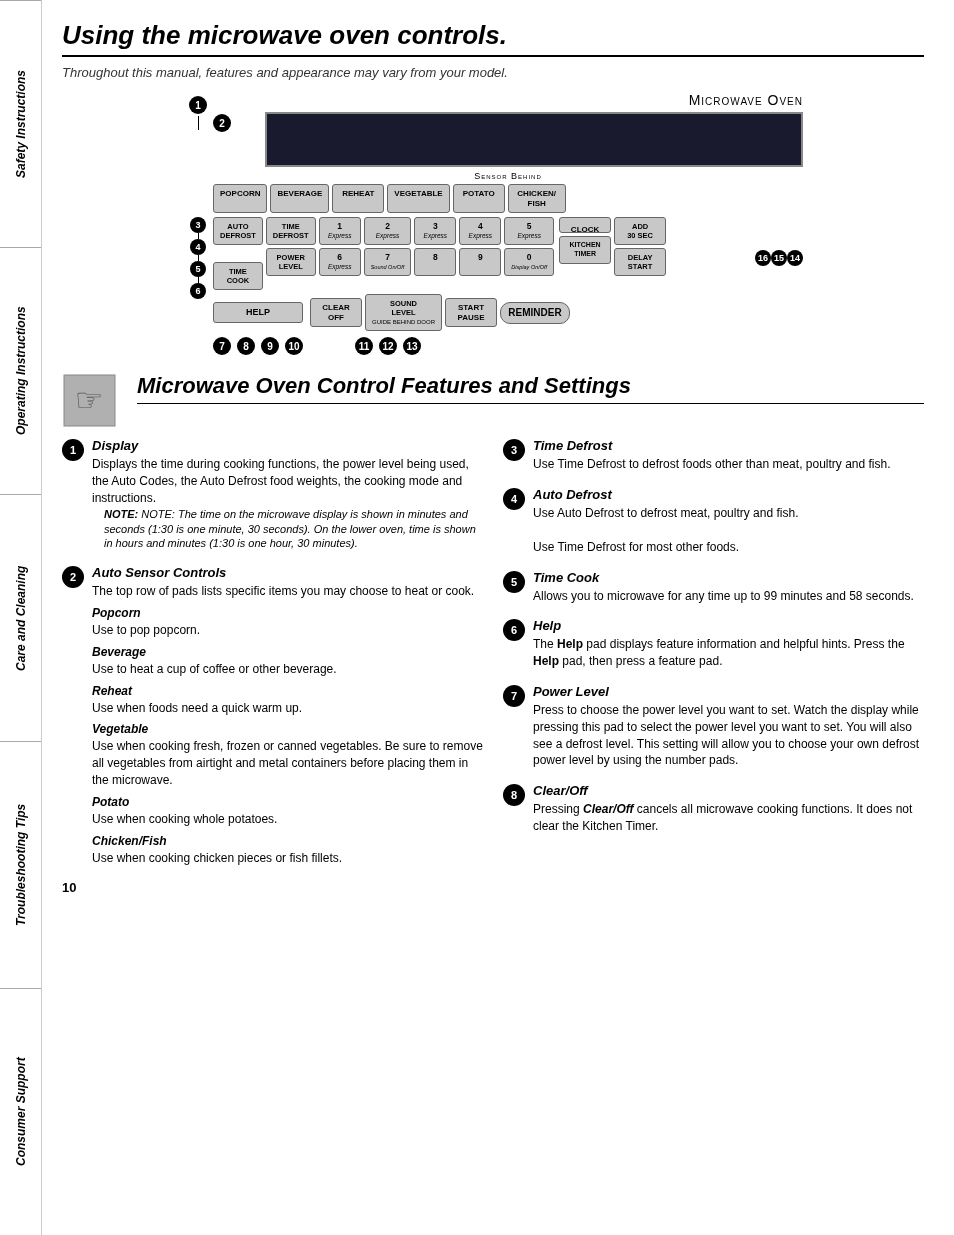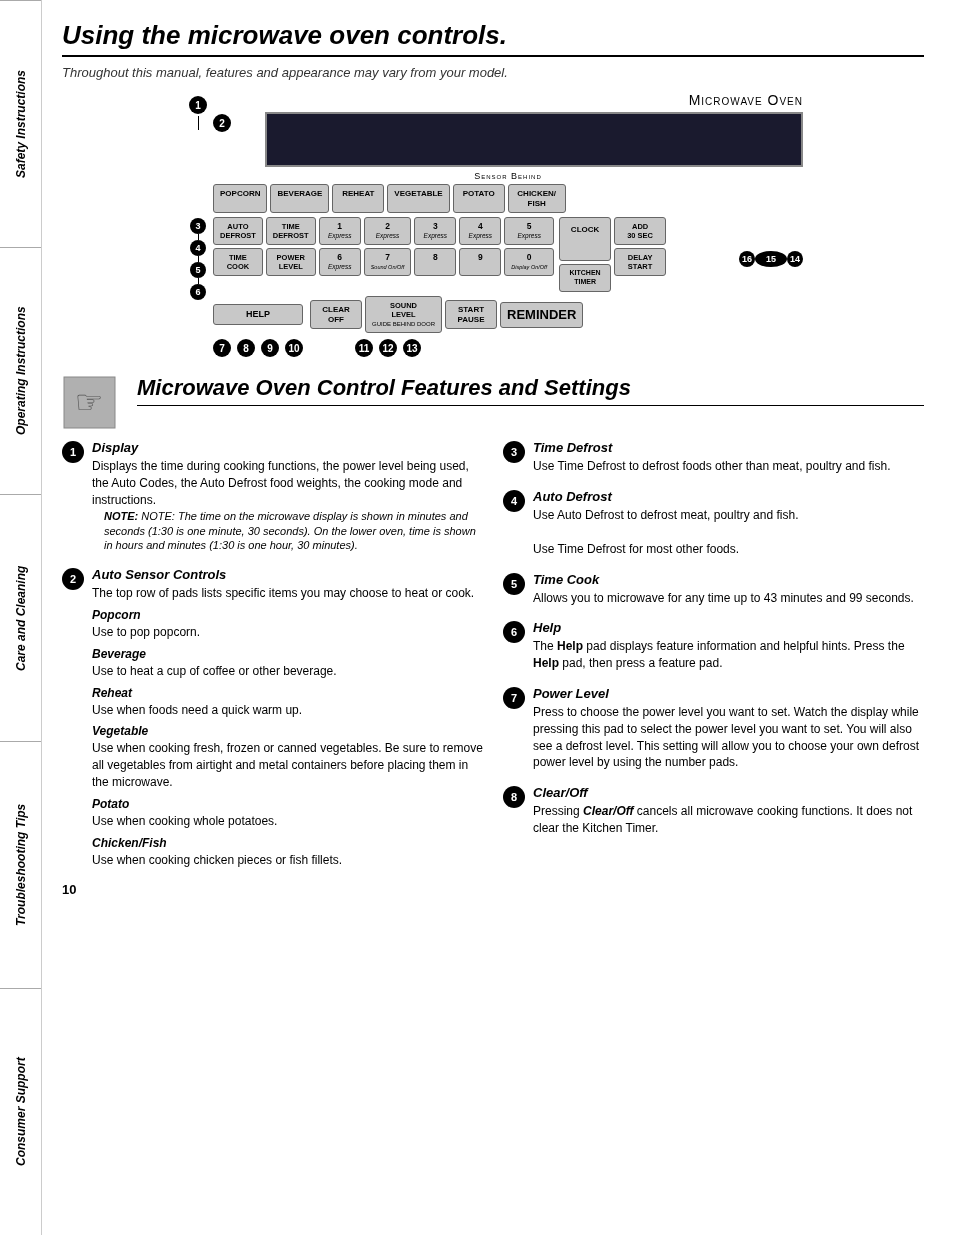--- a/index.html
+++ b/index.html
@@ -297,21 +297,21 @@
           <div style="display:flex;gap:3px;justify-content:flex-start;">
             <div class="btn" style="font-size:8px;">Popcorn</div>
             <div class="btn" style="font-size:8px;">Beverage</div>
             <div class="btn" style="font-size:8px;">Reheat</div>
             <div class="btn" style="font-size:8px;">Vegetable</div>
             <div class="btn" style="font-size:8px;">Potato</div>
             <div class="btn chicken-fish-btn">Chicken/<br>Fish</div>
           </div>
 
           <div style="display:flex;gap:3px;align-items:stretch;">
-            <div style="display:flex;flex-direction:column;gap:3px;">
+            <div style="display:flex;flex-direction:column;gap:17px;">
               <div class="btn btn-small">Auto<br>Defrost</div>
               <div class="btn btn-small">Time<br>Cook</div>
             </div>
             <div style="display:flex;flex-direction:column;gap:3px;">
               <div class="btn btn-small">Time<br>Defrost</div>
               <div class="btn btn-small">Power<br>Level</div>
             </div>
             <div style="display:flex;flex-direction:column;gap:3px;">
               <div class="btn btn-num" style="height:28px;line-height:1;">1<br><span class="num-sub">Express</span></div>
               <div class="btn btn-num" style="height:28px;line-height:1;">6<br><span class="num-sub">Express</span></div>
@@ -326,44 +326,44 @@
             </div>
             <div style="display:flex;flex-direction:column;gap:3px;">
               <div class="btn btn-num" style="height:28px;line-height:1;">4<br><span class="num-sub">Express</span></div>
               <div class="btn btn-num" style="height:28px;line-height:1;">9</div>
             </div>
             <div style="display:flex;flex-direction:column;gap:3px;">
               <div class="btn btn-num" style="height:28px;line-height:1;">5<br><span class="num-sub">Express</span></div>
               <div class="btn btn-num" style="height:28px;line-height:1;">0<br><span class="num-sub" style="font-size:5.5px;">Display On/Off</span></div>
             </div>
             <div style="display:flex;flex-direction:column;gap:3px;margin-left:2px;">
-              <div class="btn" style="height:44px;line-height:2;font-size:8px;">Clock</div>
+              <div class="btn" style="height:16px;line-height:2;font-size:8px;">Clock</div>
               <div class="btn" style="height:28px;font-size:7px;">Kitchen<br>Timer</div>
             </div>
             <div style="display:flex;flex-direction:column;gap:3px;">
               <div class="btn" style="height:28px;font-size:7.5px;">Add<br>30 Sec</div>
               <div class="btn" style="height:28px;font-size:7.5px;">Delay<br>Start</div>
             </div>
           </div>
 
           <div style="display:flex;gap:3px;align-items:center;">
             <div style="margin-right:4px; width:90px; text-align:center;">
               <div class="btn btn-wide" style="font-size:9px;">Help</div>
             </div>
             <div class="btn" style="font-size:8px; font-weight:bold;">Clear<br>Off</div>
             <div class="btn" style="font-size:7.5px;">Sound<br>Level<br><span style="font-size:6px;font-weight:normal;">Guide Behind Door</span></div>
             <div class="btn" style="font-size:8px;font-weight:bold;">Start<br>Pause</div>
-            <div class="btn btn-wide" style="font-size:13px;">Reminder</div>
+            <div class="btn btn-wide" style="font-size:10px;border-radius:10px;">Reminder</div>
           </div>
 
         </div>
 
         <div style="display:flex;flex-direction:row;justify-content:space-between;margin-left:6px;">
           <div class="callout-inline" style="font-size:9px;width:16px;height:16px;">16</div>
-          <div class="callout-inline" style="font-size:9px;width:32px;height:16px;">15</div>
+          <div class="callout-inline" style="font-size:9px;width:16px;height:16px;">15</div>
           <div class="callout-inline" style="font-size:9px;width:16px;height:16px;">14</div>
         </div>
       </div>
 
       <div style="display:flex;justify-content:flex-start;gap:6px;margin-top:6px;padding-left:30px;">
         <div class="callout-inline">7</div>
         <div class="callout-inline">8</div>
         <div class="callout-inline">9</div>
         <div class="callout-inline">10</div>
         <div style="width:40px;"></div>
@@ -445,21 +445,21 @@
           <div class="feature-content">
             <div class="feature-heading">Auto Defrost</div>
             <div class="feature-body">Use Auto Defrost to defrost meat, poultry and fish.<br><br>Use Time Defrost for most other foods.</div>
           </div>
         </div>
 
         <div class="feature-item">
           <div class="feature-callout">5</div>
           <div class="feature-content">
             <div class="feature-heading">Time Cook</div>
-            <div class="feature-body">Allows you to microwave for any time up to 43 minutes and 99 seconds.</div>
+            <div class="feature-body">Allows you to microwave for any time up to 99 minutes and 58 seconds.</div>
           </div>
         </div>
 
         <div class="feature-item">
           <div class="feature-callout">6</div>
           <div class="feature-content">
             <div class="feature-heading">Help</div>
             <div class="feature-body">The <strong>Help</strong> pad displays feature information and helpful hints. Press the <strong>Help</strong> pad, then press a feature pad.</div>
           </div>
         </div>

